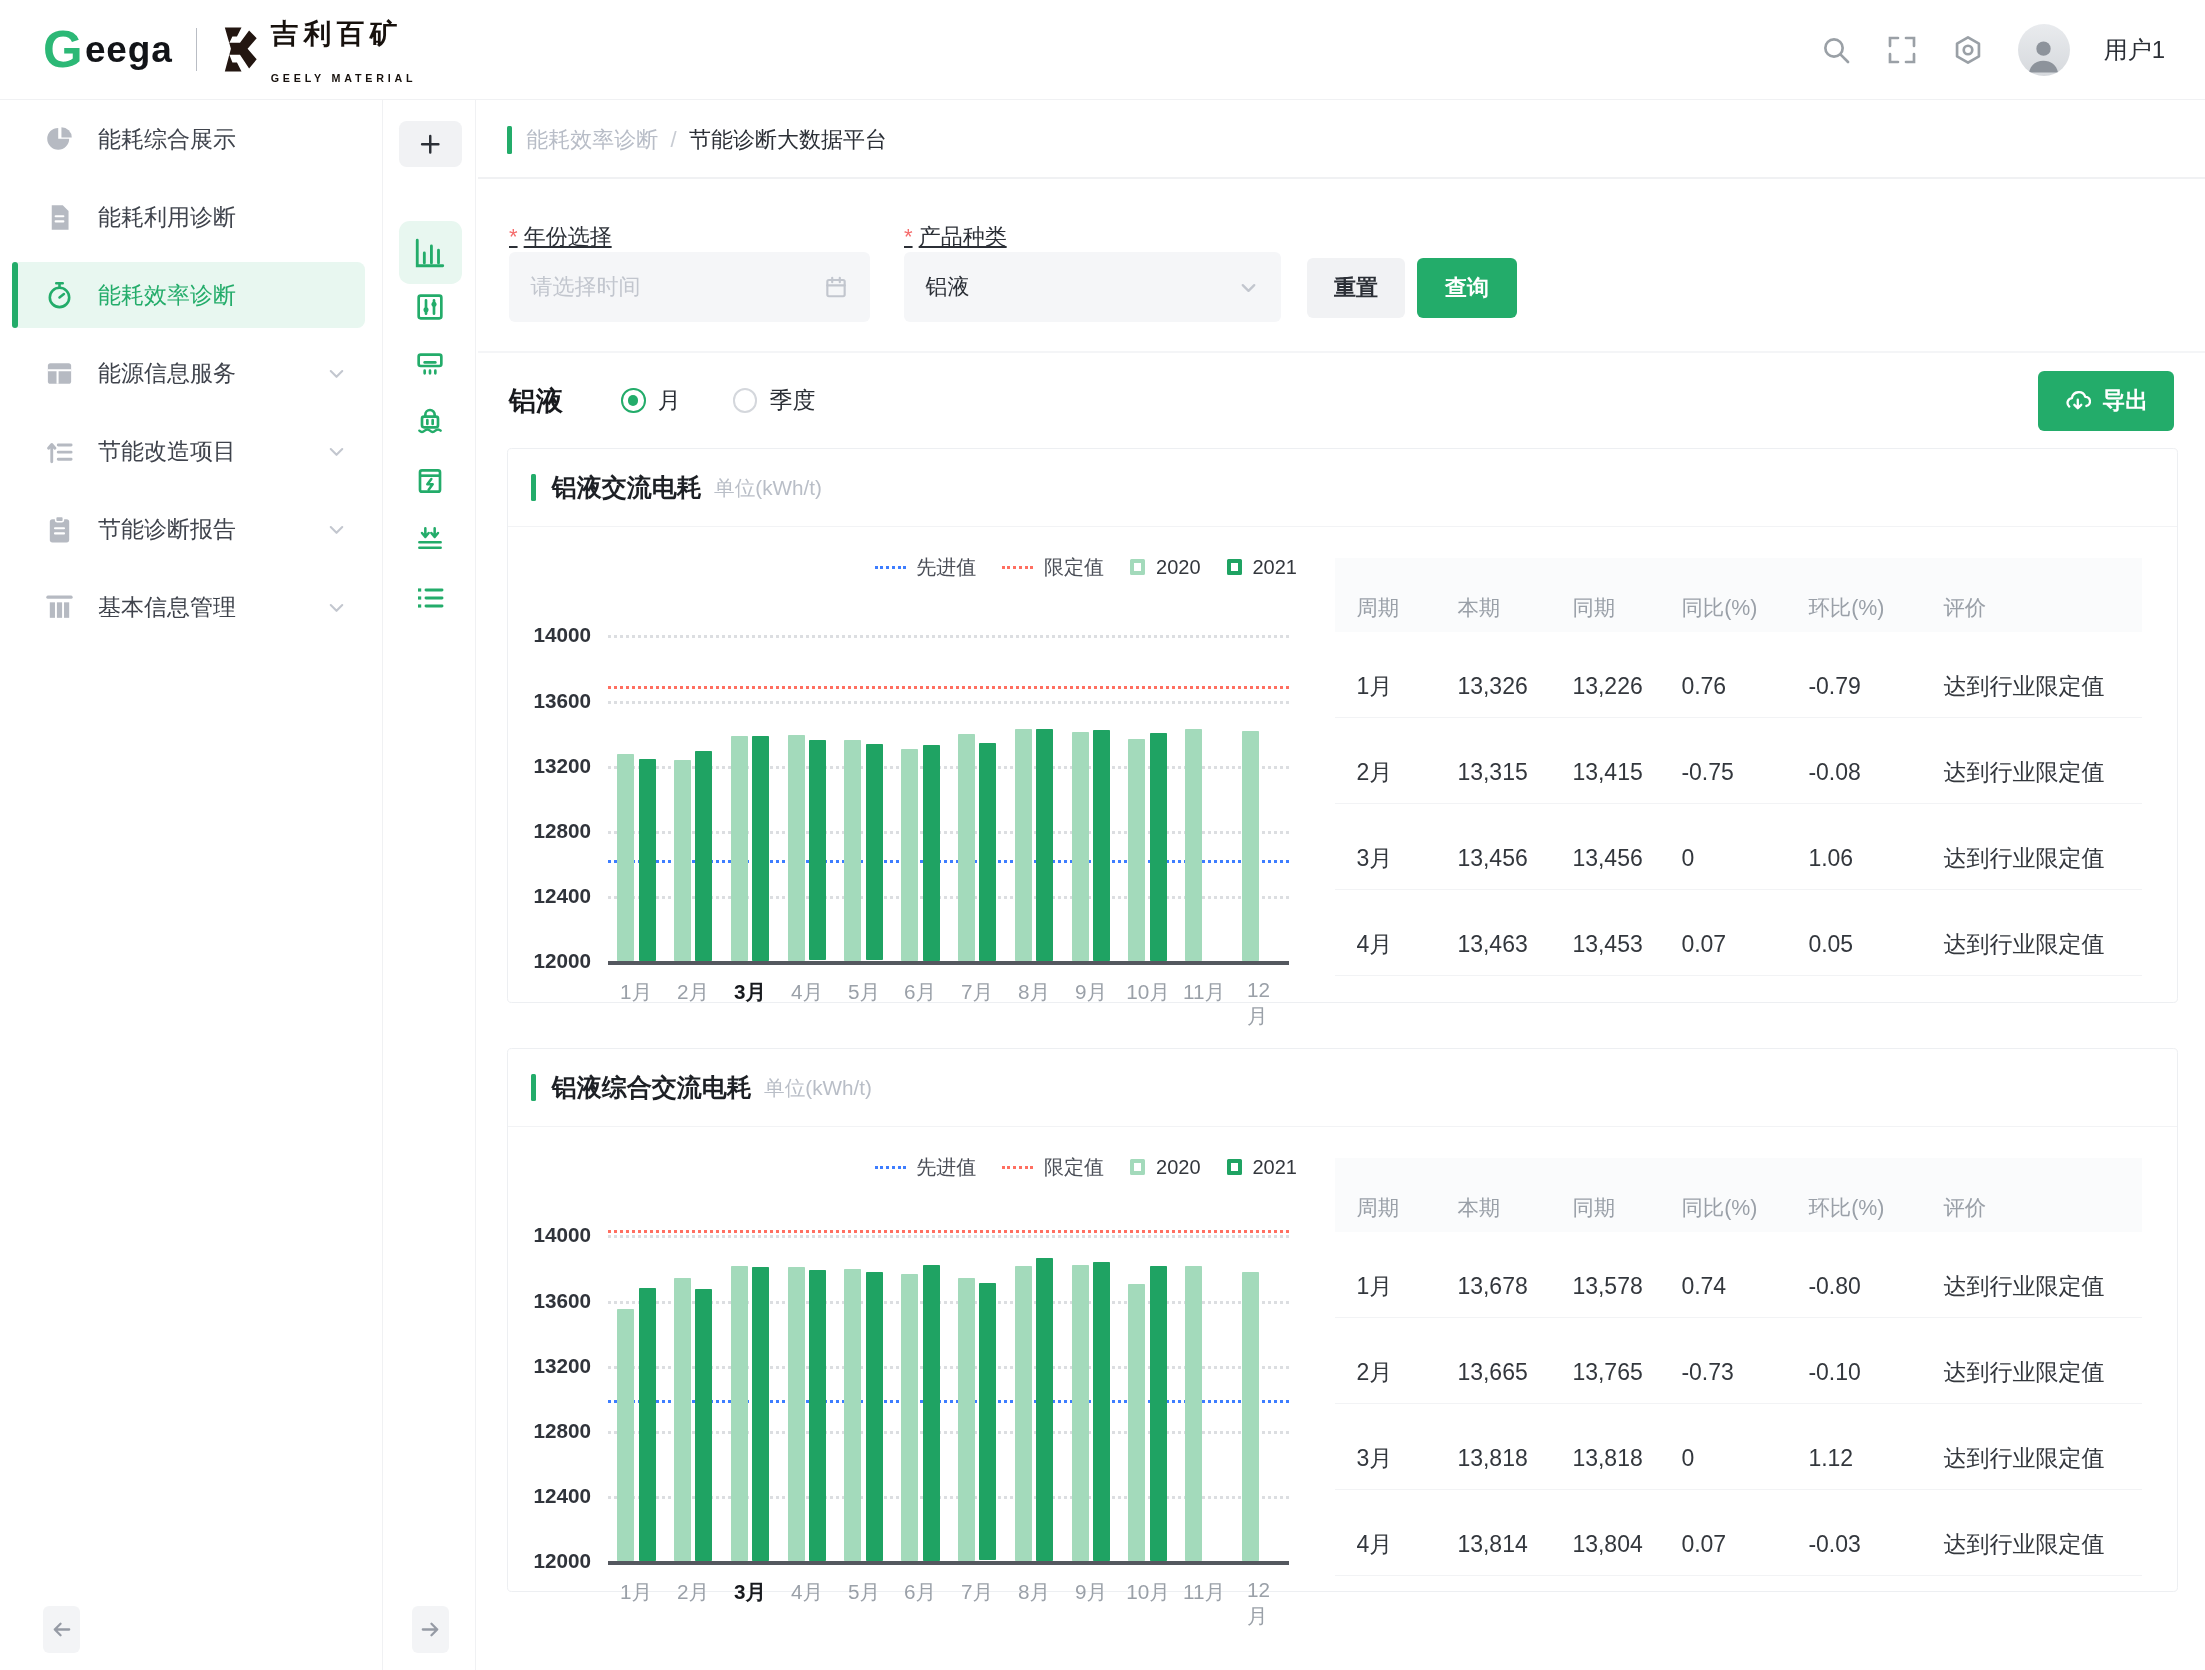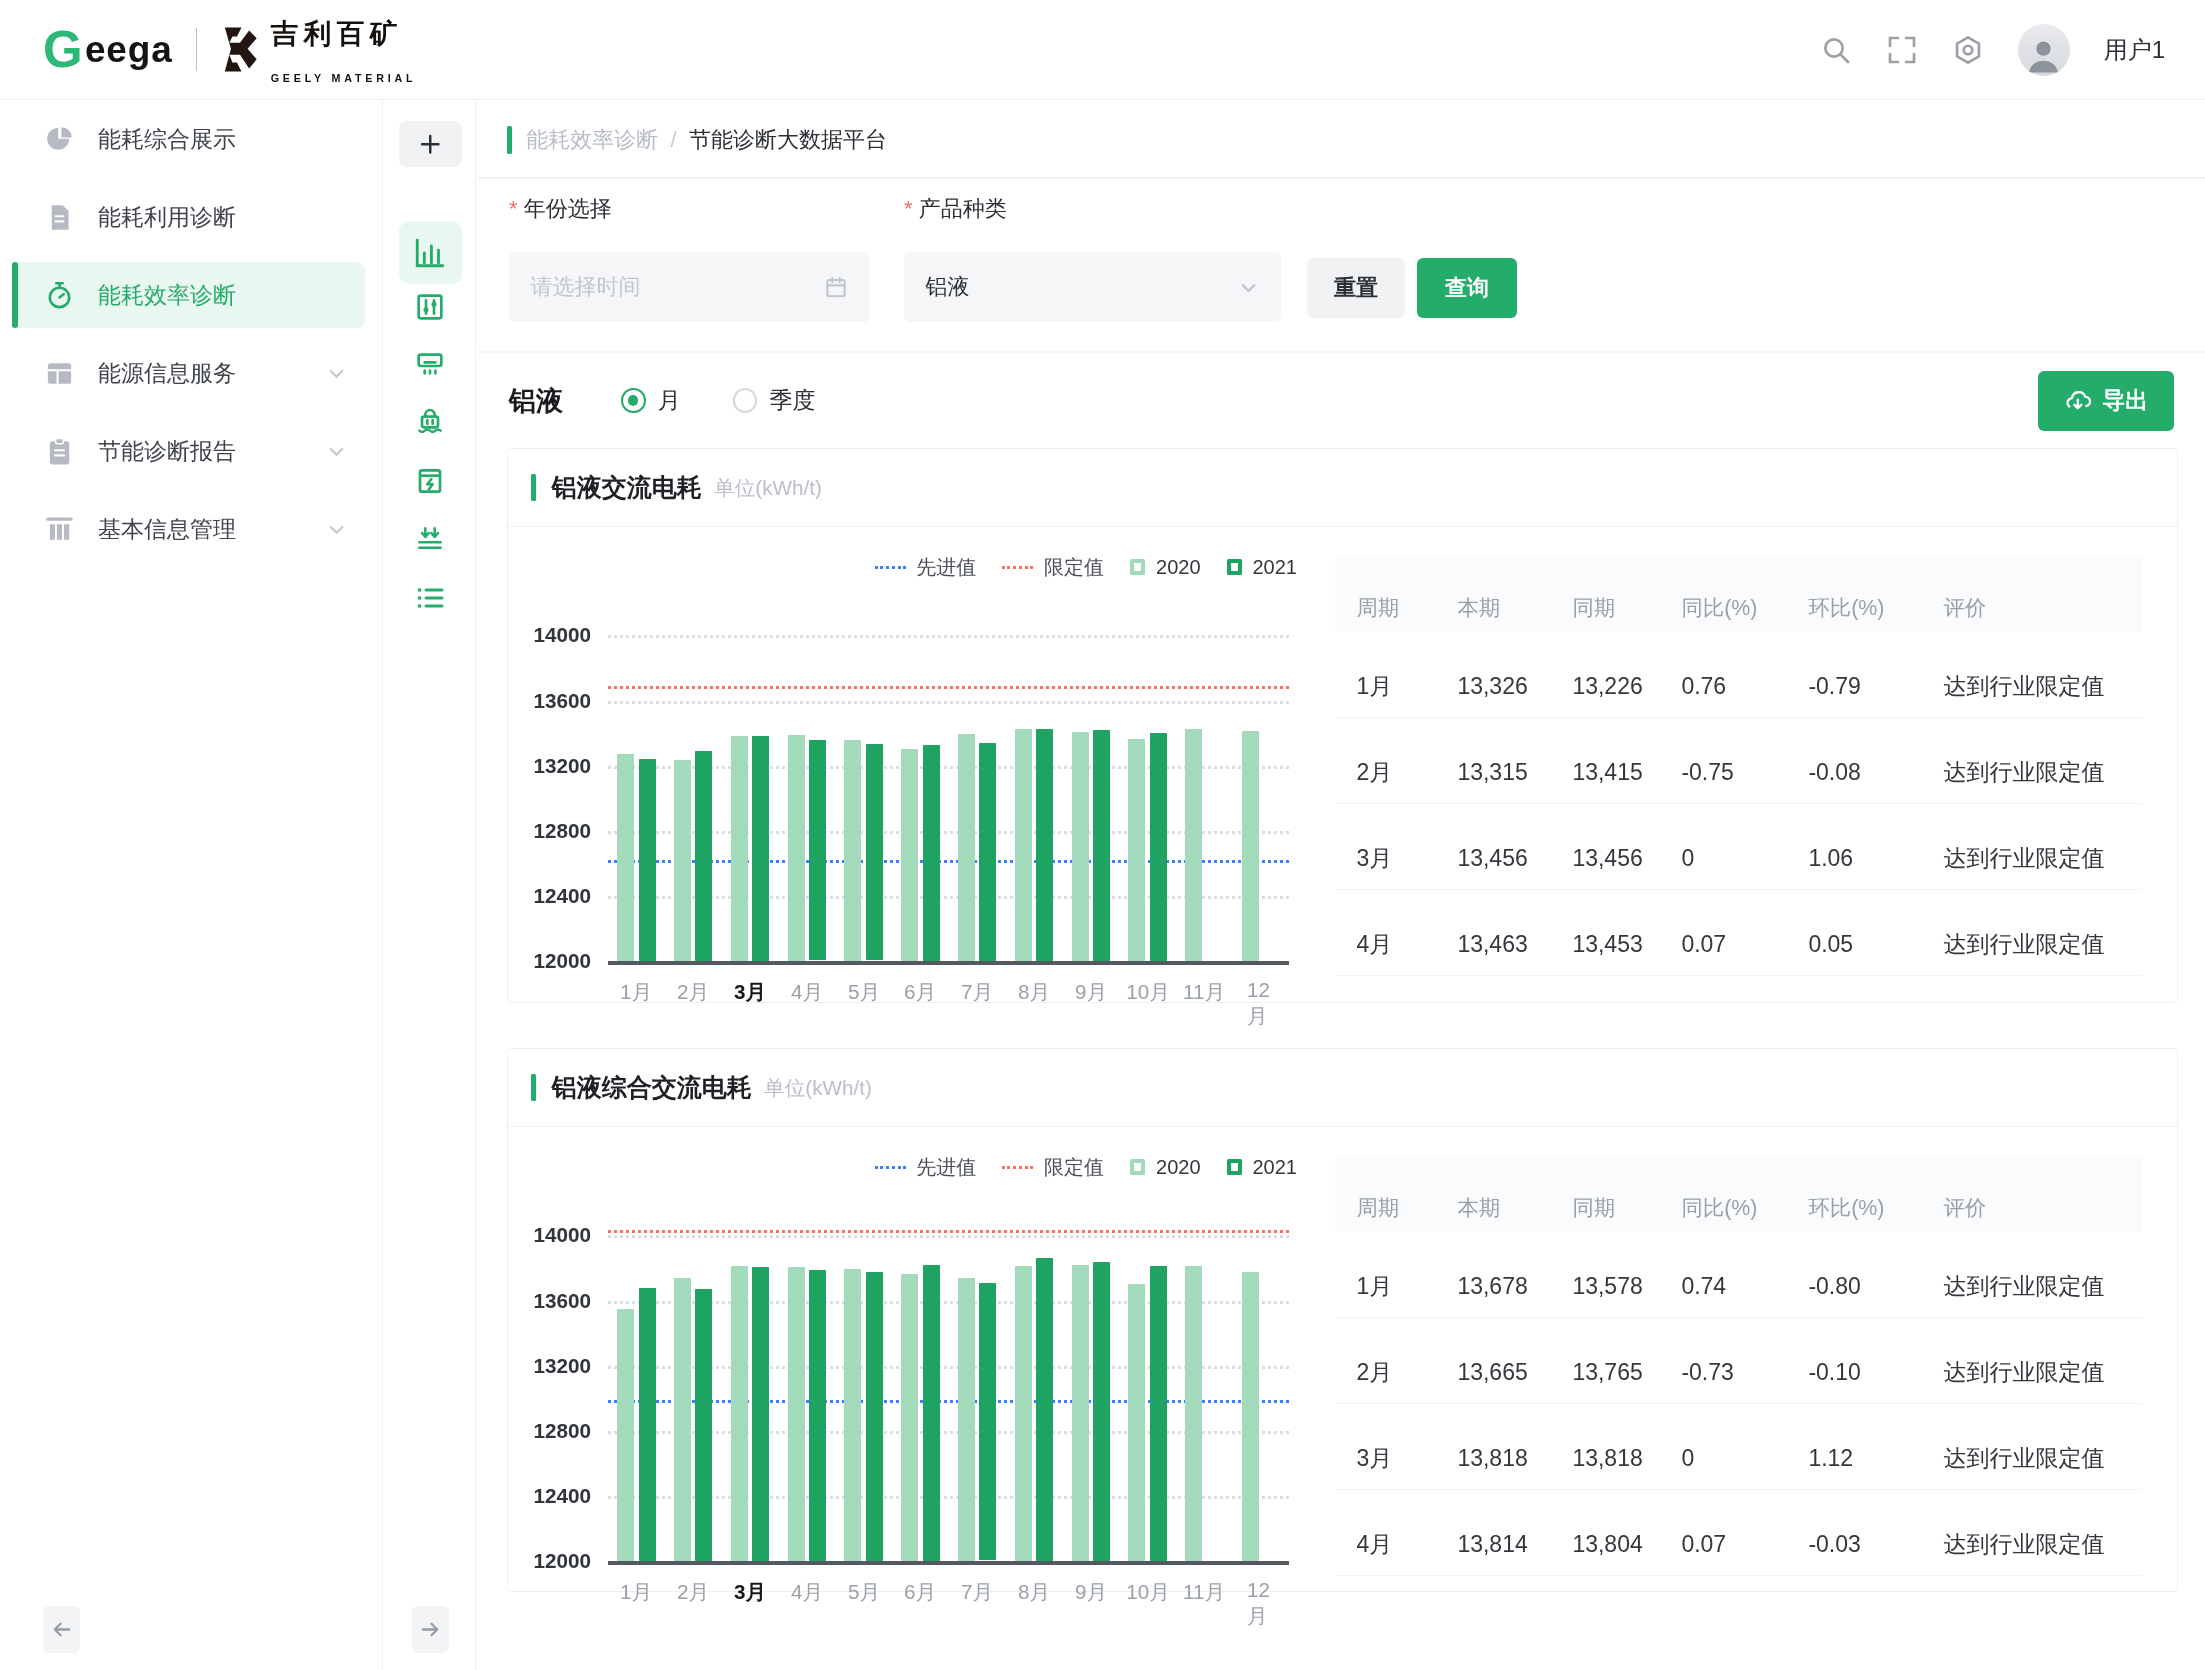--- a/index.html
+++ b/index.html
@@ -57,21 +57,21 @@
 
   
   .content { position:absolute; left:478px; top:100px; right:0; bottom:0; background:#fff; }
   .breadcrumb { position:absolute; left:29px; top:23px; height:34px; display:flex; align-items:center; }
   .bc-bar { width:5.4px; height:27.6px; background:#23ac6a; border-radius:1.5px; margin-right:13.8px; }
   .bc-parent { font-size:22px; color:#b8bdc7; cursor:pointer; }
   .bc-sep { font-size:22px; color:#c8ccd3; margin:0 12.3px; }
   .bc-current { font-size:22px; color:#2b2f36; font-weight:500; }
   .hdiv1 { position:absolute; left:0; right:0; top:77px; height:1.5px; background:#f0f1f3; }
 
-  .f-label { position:absolute; top:94px; font-size:22px; color:#2b2f36; }
+  .f-label { position:absolute; top:122px; font-size:22px; color:#2b2f36;text-decoration:underline; }
   .f-label .star { color:#f56c6c; margin-right:6.1px; font-size:22px; }
   .date-input { position:absolute; left:31px; top:152px; width:361px; height:70px; background:#f5f6f8;
           border-radius:6.1px; display:flex; align-items:center; padding:0 21.4px; cursor:pointer; }
   .date-input .ph { font-size:22px; color:#c2c6ce; flex:1; }
   .date-input svg { width:26px; height:26px; color:#c2c6ce; }
   .select-input { position:absolute; left:426px; top:152px; width:377px; height:70px; background:#f5f6f8;
           border-radius:6.1px; display:flex; align-items:center; padding:0 21.4px; cursor:pointer; }
   .select-input .val { font-size:22px; color:#2b2f36; flex:1; }
   .select-input svg { width:23px; height:23px; color:#c2c6ce; }
   .btn-reset { position:absolute; left:829px; top:158px; width:98px; height:60px; background:#f1f2f4;
@@ -194,20 +194,30 @@
           <path d="M12 13.5l3.4-2.6" stroke="currentColor" stroke-width="2" stroke-linecap="round"></path>
         </svg>
         <span class="mi-label">能耗效率诊断</span>
       </div>
       <div class="menu-item">
         <svg class="mi-icon" viewBox="0 0 24 24" fill="none">
           <rect x="3" y="4" width="18" height="16" rx="2" fill="currentColor"></rect>
           <path d="M3 9.5h18M10.5 9.5V20" stroke="#fff" stroke-width="1.6"></path>
         </svg>
         <span class="mi-label">能源信息服务</span>
+        <svg class="mi-chevron" viewBox="0 0 24 24" fill="none">
+          <path d="M6 9.5l6 6 6-6" fill="none" stroke="currentColor" stroke-width="2.2" stroke-linecap="round" stroke-linejoin="round"></path>
+        </svg>
+      </div>
+      <div class="menu-item">
+        <svg class="mi-icon" viewBox="0 0 24 24" fill="none">
+          <path d="M6 20V7M3.5 9.5L6 6.5l2.5 3" fill="none" stroke="currentColor" stroke-width="2.2" stroke-linecap="round" stroke-linejoin="round"></path>
+          <path d="M11 7h10M11 12.5h10M11 18h10" stroke="currentColor" stroke-width="2.2" stroke-linecap="round"></path>
+        </svg>
+        <span class="mi-label">节能改造项目</span>
         <svg class="mi-chevron" viewBox="0 0 24 24" fill="none">
           <path d="M6 9.5l6 6 6-6" fill="none" stroke="currentColor" stroke-width="2.2" stroke-linecap="round" stroke-linejoin="round"></path>
         </svg>
       </div>
       <div class="menu-item">
         <svg class="mi-icon" viewBox="0 0 24 24" fill="none">
           <rect x="4.5" y="4" width="15" height="18" rx="2" fill="currentColor"></rect>
           <rect x="9" y="2" width="6" height="4" rx="1.2" fill="currentColor" stroke="#fff" stroke-width="1.2"></rect>
           <path d="M8.5 11h7M8.5 15h7" stroke="#fff" stroke-width="1.6" stroke-linecap="round"></path>
         </svg>

